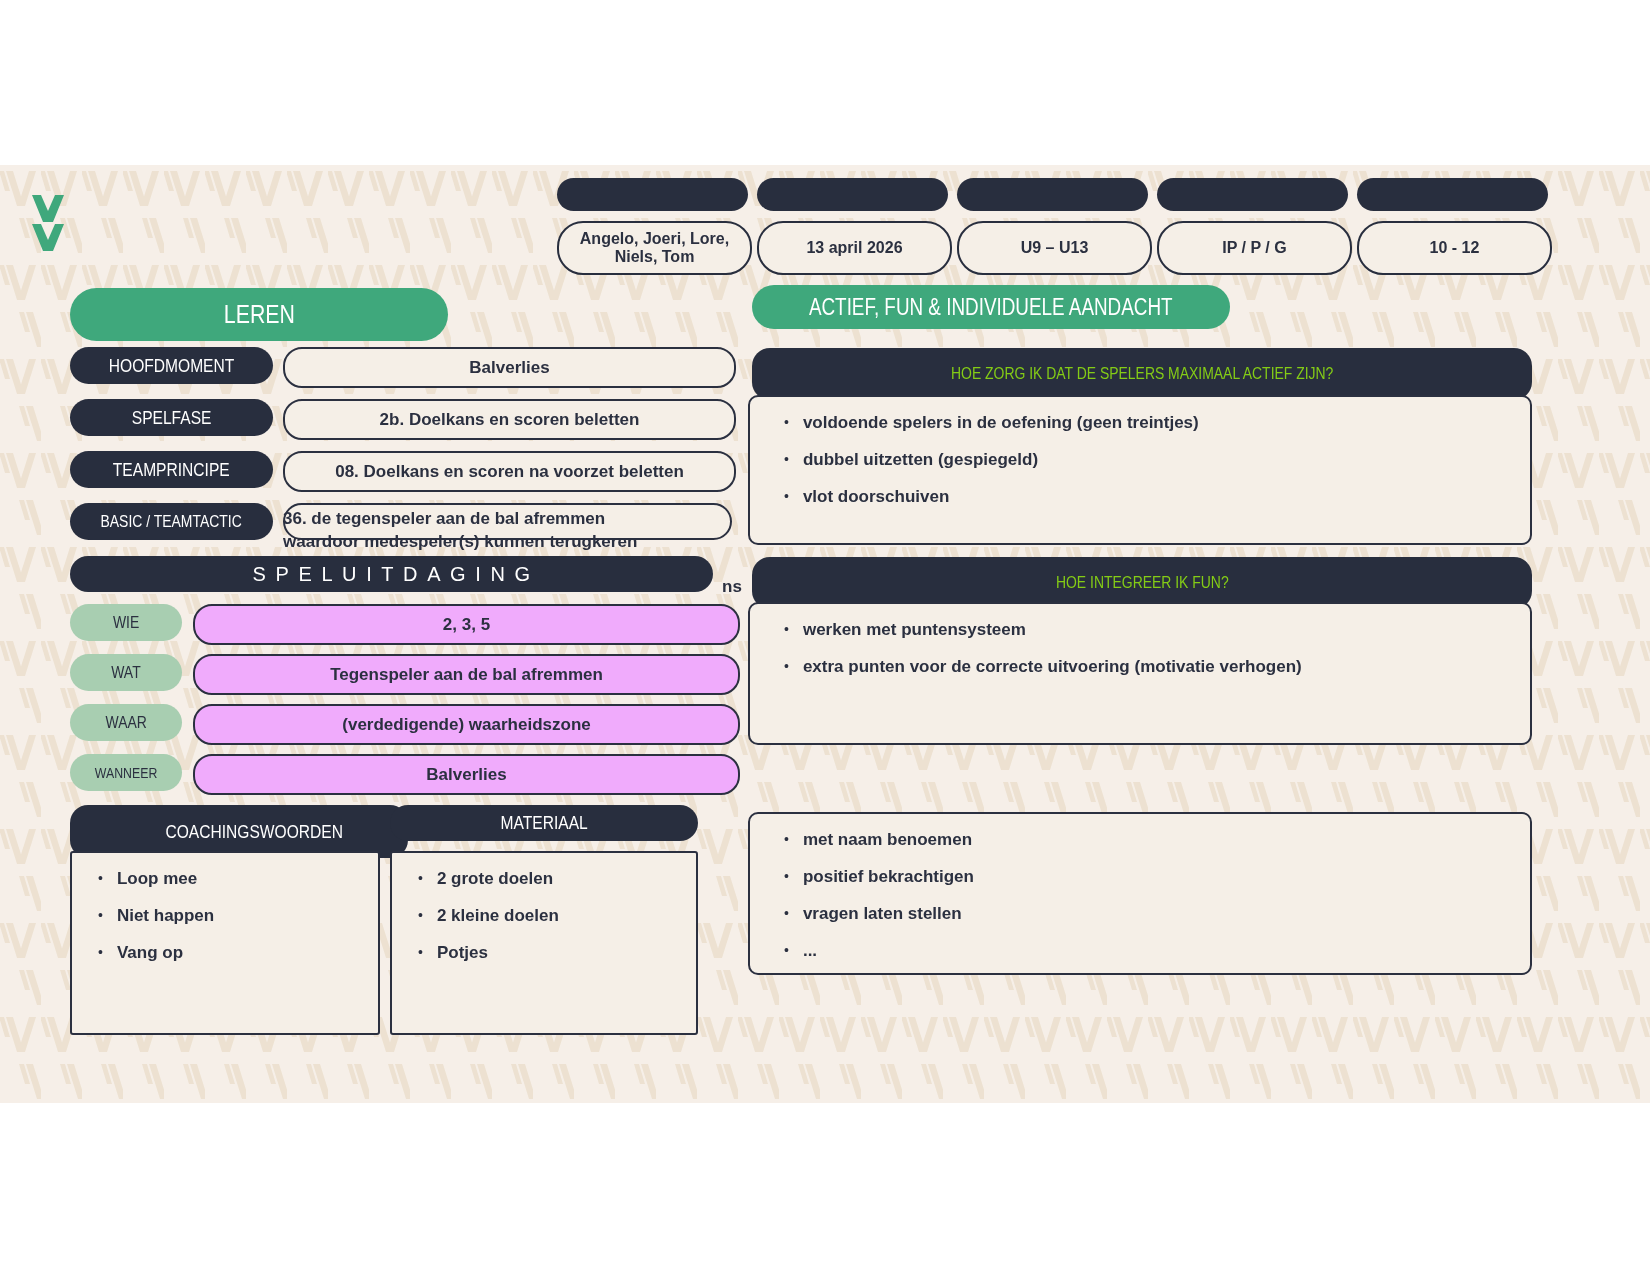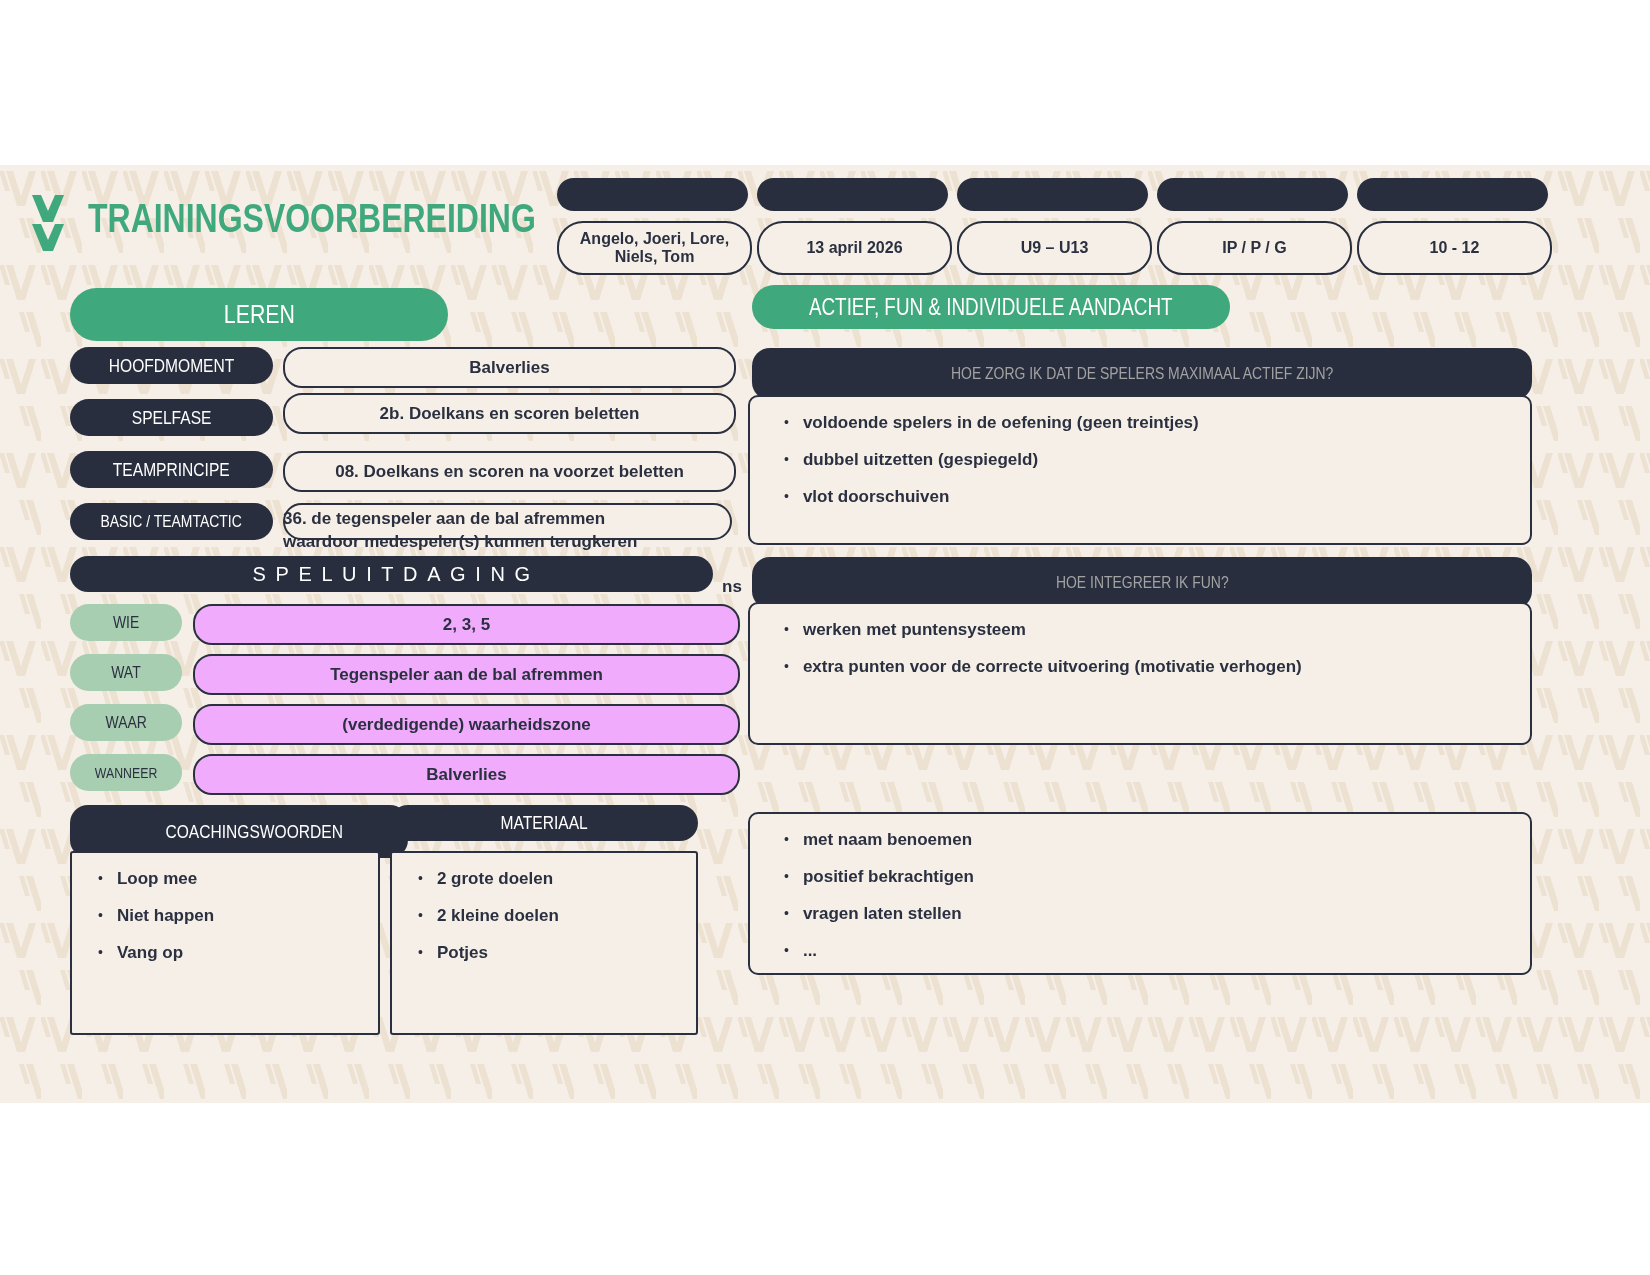--- a/index.html
+++ b/index.html
@@ -24,21 +24,21 @@
   .greenpill{background:#3fa87c;color:#ffffff;}
   .navy{background:#282e3e;color:#ffffff;}
 
   .lbl{left:70px;width:203px;height:37px;border-radius:19px;background:#282e3e;color:#fff;font-size:19px;}
   .val{left:283px;width:449px;height:37px;border-radius:19px;background:#f5efe7;border:2px solid #2b3040;
        font-weight:700;font-size:17px;}
   .minilbl{left:70px;width:112px;height:37px;border-radius:19px;background:#a8ceb1;color:#2b3040;font-size:17px;}
   .minival{left:193px;width:543px;height:37px;border-radius:19px;background:#f0abfc;border:2px solid #2b3040;
        font-weight:700;font-size:17px;}
 
-  .qbar{left:752px;width:780px;height:52px;border-radius:18px;background:#282e3e;color:#a3a3a3;font-size:17px;}
+  .qbar{left:752px;width:780px;height:52px;border-radius:18px;background:#282e3e;color:#84cc16;font-size:17px;}
   .qbox{left:748px;width:784px;border-radius:10px;background:#f5efe7;border:2px solid #2b3040;
         padding:14px 0 0 0;box-sizing:border-box;}
   .lbox{width:310px;height:184px;border-radius:3px;background:#f5efe7;border:2px solid #2b3040;
         padding:14px 0 0 0;box-sizing:border-box;}
 
   .brow{display:flex;align-items:flex-start;margin:0 18px 14px 18px;line-height:23px;}
   .dot{font-size:14px;margin:0 14px 0 8px;line-height:23px;}
   .btxt{font-weight:700;font-size:17px;}
 
   .overlayborder{left:283px;top:338px;width:449px;height:37px;border-radius:19px;border:2px solid #2b3040;
@@ -71,21 +71,20 @@
       <rect x="0" y="0" width="100%" height="100%" fill="url(#vpat)"></rect>
     </svg>
 
     <svg class="abs" style="left:28px;top:30px;z-index:2;" width="40" height="58" viewBox="0 0 40 58">
       <g fill="#3fa87c">
         <polygon points="4,0 13,0 20,16 27,0 36,0 25,27 15,27"></polygon>
         <polygon points="4,29 13,29 20,45 27,29 36,29 25,56 15,56"></polygon>
       </g>
     </svg>
 
-    <div class="abs title" style="z-index:2;"><span class="cond" style="transform:scaleX(.78);transform-origin:left center;">TRAININGSVOORBEREIDING</span></div>
 
     <div class="abs hdark" style="left:557px;width:191px;"></div>
     <div class="abs hdark" style="left:757px;width:191px;"></div>
     <div class="abs hdark" style="left:957px;width:191px;"></div>
     <div class="abs hdark" style="left:1157px;width:191px;"></div>
     <div class="abs hdark" style="left:1357px;width:191px;"></div>
 
     <div class="abs hlight flexc" style="left:557px;width:191px;">
       <span style="padding:0 14px;">Angelo, Joeri, Lore, Niels, Tom</span>
     </div>
@@ -109,21 +108,21 @@
     <div class="abs lbl flexc" style="top:182px;">
       <span class="cond">HOOFDMOMENT</span>
     </div>
     <div class="abs val flexc" style="top:182px;">
       <span>Balverlies</span>
     </div>
 
     <div class="abs lbl flexc" style="top:234px;">
       <span class="cond">SPELFASE</span>
     </div>
-    <div class="abs val flexc" style="top:228px;justify-content:center;">
+    <div class="abs val flexc" style="top:234px;justify-content:center;">
       <span>2b. Doelkans en scoren beletten</span>
     </div>
 
     <div class="abs lbl flexc" style="top:286px;">
       <span class="cond">TEAMPRINCIPE</span>
     </div>
     <div class="abs val flexc" style="top:286px;">
       <span>08. Doelkans en scoren na voorzet beletten</span>
     </div>
 

